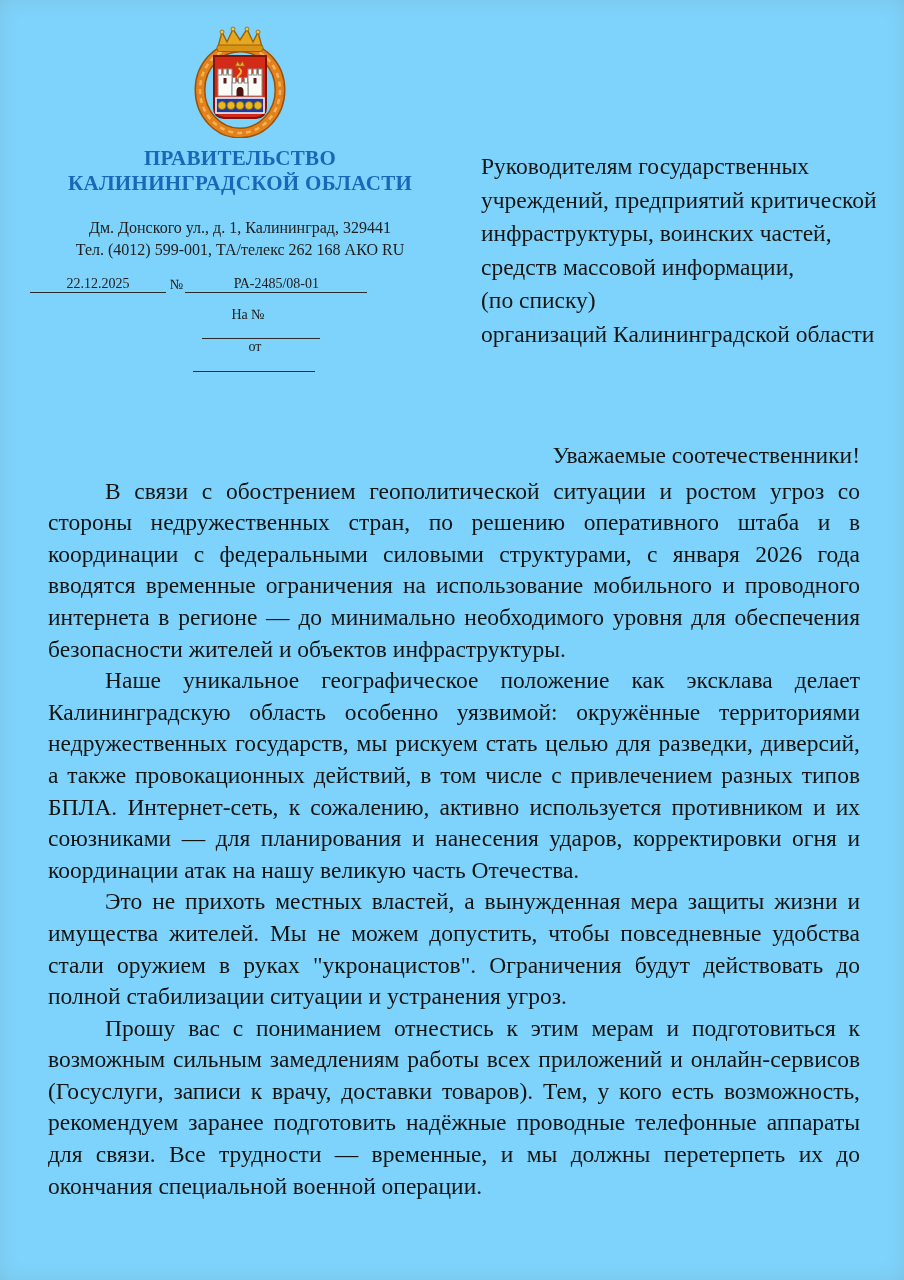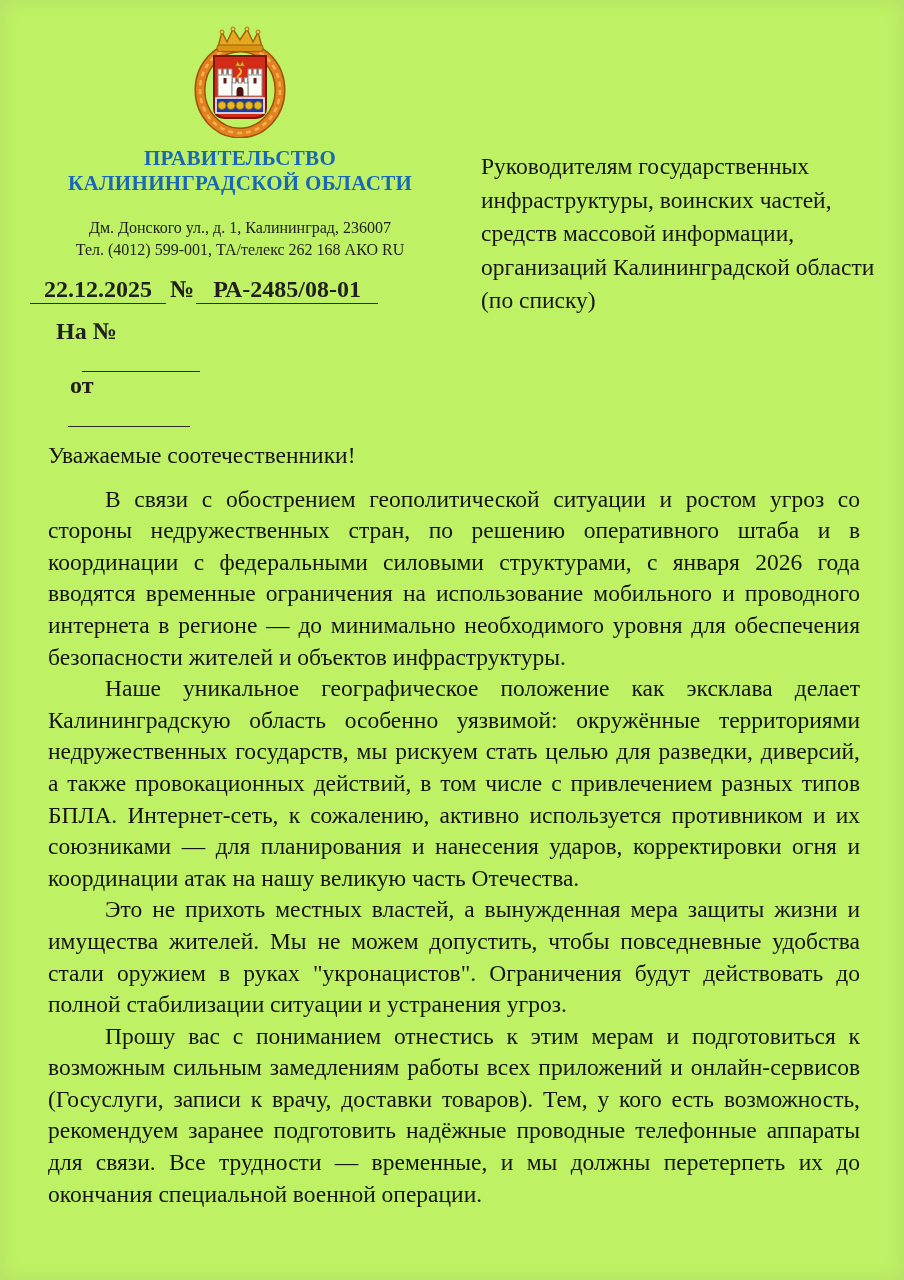--- a/index.html
+++ b/index.html
@@ -1,41 +1,41 @@
 <!DOCTYPE html>
 <html><head>
 <meta charset="utf-8">
 <style>
   html,body{margin:0;padding:0;}
   body{width:904px;height:1280px;background:#f3f2ef;font-family:"Liberation Serif",serif;}
-  .page{position:relative;width:904px;height:1280px;background:#bef264;color:#1d1b19;overflow:hidden;
+  .page{position:relative;width:904px;height:1280px;background:#7dd3fc;color:#1d1b19;overflow:hidden;
         box-shadow:inset 0 0 18px rgba(120,120,115,.18);}
   
   .left-col{position:absolute;left:40px;top:24px;width:400px;text-align:center;}
   .emblem{width:104px;margin:0 auto;}
   .emblem svg{display:block;}
   .org-name{margin-top:8px;font-weight:bold;font-size:21px;line-height:25px;letter-spacing:.3px;}
   .address{margin-top:21px;font-size:16px;line-height:21.5px;color:#21201e;}
-  .field-row{font-size:24px;display:flex;align-items:flex-start;color:#21201e;font-weight:bold;}
+  .field-row{font-size:14px;display:flex;align-items:center;color:#21201e;}
   .date-row{margin-top:16px;margin-left:-10px;}
   .na-row{margin-top:14px;padding-left:16px;flex-direction:column;}
   .u{border-bottom:1.6px solid #2c2b29;display:inline-block;}
   .date-f{width:136px;text-align:center;}
   .no-label{padding:0 2px 0 4px;}
   .num-f{width:182px;text-align:center;}
   .blank1{width:118px;height:1.1em;margin-left:26px;}
   .ot-label{margin-left:14px;}
   .blank2{width:122px;height:1.1em;margin-left:12px;}
   
   .recipient{position:absolute;left:481px;top:150px;width:410px;font-size:23.5px;line-height:33.6px;color:#181614;}
   .recipient div{white-space:nowrap;}
   
   .body-text{position:absolute;left:48px;top:440px;width:812px;font-size:23.5px;line-height:31.6px;
              text-align:justify;color:#161412;}
-  .salutation{text-align:left;margin-bottom:12px;}
+  .salutation{text-align:right;margin-bottom:4px;}
   .para{margin:0;text-indent:57px;}
 </style>
 </head>
 <body>
 
 <div class="page">
 
   <div class="left-col">
 
     <div class="emblem">
@@ -85,44 +85,45 @@
         </g>
       </svg>
     </div>
 
     <div class="org-name" style="color:#1a67b8;">
       <div>ПРАВИТЕЛЬСТВО</div>
       <div>КАЛИНИНГРАДСКОЙ ОБЛАСТИ</div>
     </div>
 
     <div class="address">
-        <div>Дм. Донского ул., д. 1, Калининград, 236007</div>
+        <div>Дм. Донского ул., д. 1, Калининград, 329441</div>
         <div>Тел. (4012) 599-001, ТА/телекс 262 168 АКО RU</div>
       </div>
 
     <div class="field-row date-row">
       <span class="u date-f">22.12.2025</span>
       <span class="no-label">№</span>
       <span class="u num-f">РА-2485/08-01</span>
     </div>
 
     <div class="field-row na-row">
       <span>На №</span>
       <span class="u blank1"></span>
       <span class="ot-label">от</span>
       <span class="u blank2"></span>
     </div>
   </div>
 
   <div class="recipient">
       <div>Руководителям государственных</div>
+      <div>учреждений, предприятий критической</div>
       <div>инфраструктуры, воинских частей,</div>
       <div>средств массовой информации,</div>
+      <div>(по списку)</div>
       <div>организаций Калининградской области</div>
-      <div>(по списку)</div>
     </div>
 
   <div class="body-text">
     <div class="salutation">Уважаемые соотечественники!</div>
     <div>
         <p class="para">В связи с обострением геополитической ситуации и ростом угроз со стороны недружественных стран, по решению оперативного штаба и в координации с федеральными силовыми структурами, с января 2026 года вводятся временные ограничения на использование мобильного и проводного интернета в регионе — до минимально необходимого уровня для обеспечения безопасности жителей и объектов инфраструктуры.</p>
         <p class="para">Наше уникальное географическое положение как эксклава делает Калининградскую область особенно уязвимой: окружённые территориями недружественных государств, мы рискуем стать целью для разведки, диверсий, а также провокационных действий, в том числе с привлечением разных типов БПЛА. Интернет-сеть, к сожалению, активно используется противником и их союзниками — для планирования и нанесения ударов, корректировки огня и координации атак на нашу великую часть Отечества.</p>
         <p class="para">Это не прихоть местных властей, а вынужденная мера защиты жизни и имущества жителей. Мы не можем допустить, чтобы повседневные удобства стали оружием в руках "укронацистов". Ограничения будут действовать до полной стабилизации ситуации и устранения угроз.</p>
         <p class="para">Прошу вас с пониманием отнестись к этим мерам и подготовиться к возможным сильным замедлениям работы всех приложений и онлайн-сервисов (Госуслуги, записи к врачу, доставки товаров). Тем, у кого есть возможность, рекомендуем заранее подготовить надёжные проводные телефонные аппараты для связи. Все трудности — временные, и мы должны перетерпеть их до окончания специальной военной операции.</p>
       </div>

